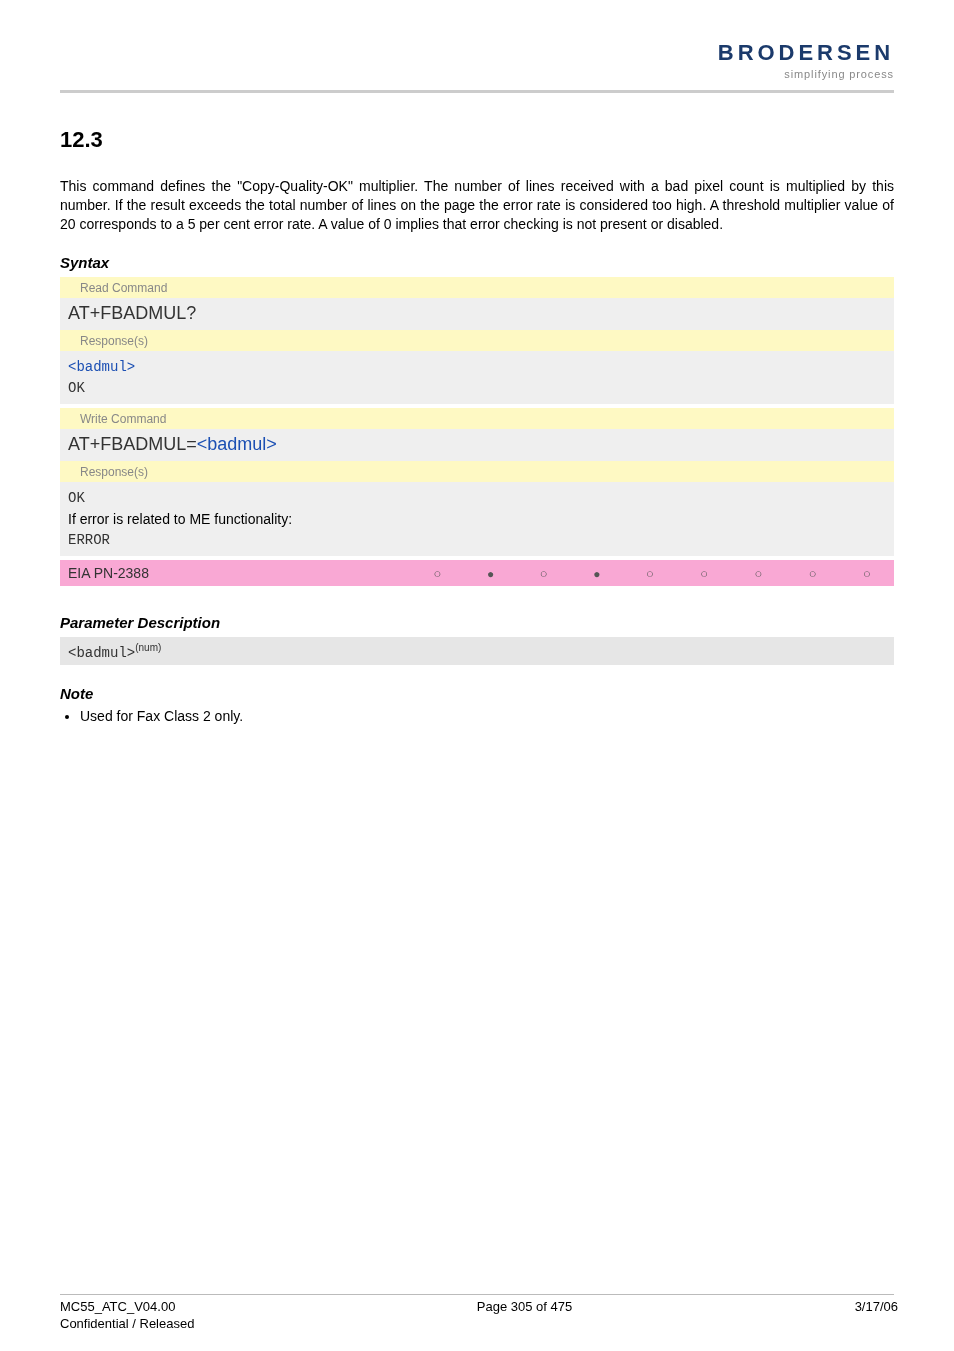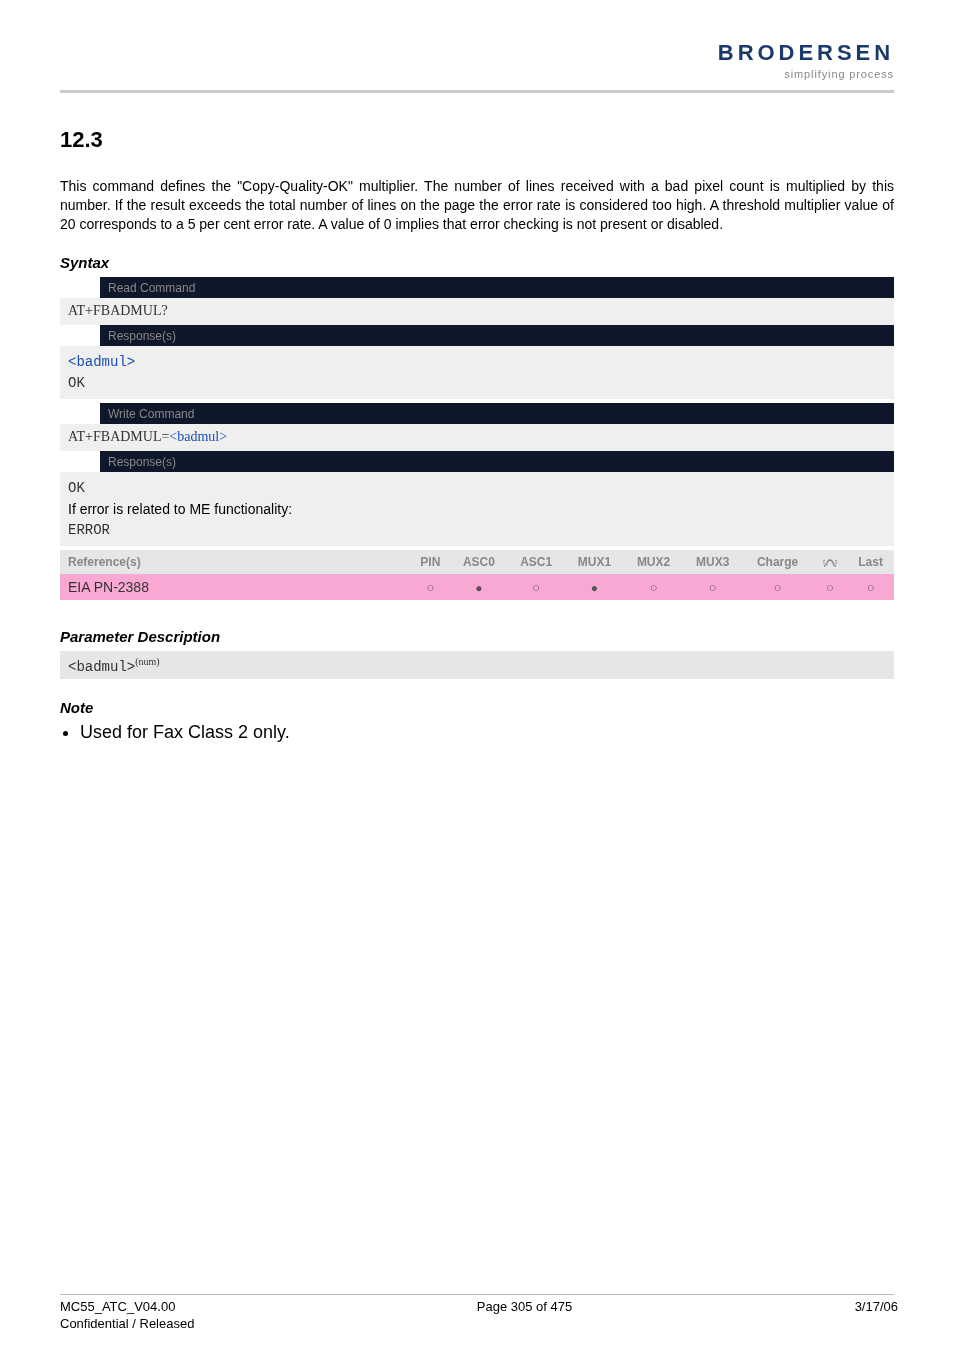--- a/index.html
+++ b/index.html
@@ -85,30 +85,29 @@
     font-size: 15px;
     font-weight: bold;
     font-style: italic;
     margin-top: 20px;
     margin-bottom: 6px;
   }
   .syntax-block {
     font-size: 13px;
   }
   .label-row {
-    background: #0f172a;
+    background: #fef9c3;
     color: #888;
     font-size: 12px;
-    padding: 4px 8px 3px 8px;
-    margin-left: 40px;
+    padding: 4px 8px 3px 20px;
   }
   .code-row {
     background: #efefef;
-    font-family: Liberation Serif, serif;
-    font-size: 14px;
+    font-family: Liberation Sans, sans-serif;
+    font-size: 18px;
     padding: 5px 8px 6px 8px;
     color: #333;
   }
   .code-row .param-link {
     color: #1b4fb3;
   }
   .resp-row {
     background: #efefef;
     font-size: 14px;
     padding: 5px 8px 6px 8px;
@@ -153,34 +152,34 @@
   .circle-filled { font-size: 12px; color:#555; }
   .ring-icon svg { vertical-align: middle; }
   .param-row {
     background: #e6e6e6;
     font-family: "Courier New", monospace;
     font-size: 14px;
     padding: 5px 8px 4px 8px;
     color:#333;
   }
   .param-row sup {
-    font-family: Liberation Serif, serif;
+    font-family: Liberation Sans, sans-serif;
     font-size: 10px;
   }
   .param-range {
     font-size: 14px;
     padding: 4px 8px 4px 4px;
   }
   .param-range sup {
     font-size: 10px;
   }
   .note-list {
     margin: 4px 0 0 2px;
     padding-left: 18px;
-    font-size: 18px;
+    font-size: 14px;
   }
   .note-list li {
     margin-top: 2px;
   }
   .footer-rule {
     border: none;
     border-top: 1px solid #bbb;
     margin: 0;
     position: absolute;
     left: 60px;
@@ -245,42 +244,20 @@
     <div class="resp-row">
       <span class="mono">OK</span><br>
       <span>If error is related to ME functionality:</span><br>
       <span class="mono">ERROR</span>
     </div>
 
     <div class="block-gap"></div>
 
     <table class="ref-table">
       <tbody>
-          <tr class="ref-head-row">
-        <th class="ref-label">Reference(s)</th>
-        <th>PIN</th>
-        <th>ASC0</th>
-        <th>ASC1</th>
-        <th>MUX1</th>
-        <th>MUX2</th>
-        <th>MUX3</th>
-        <th>Charge</th>
-        <th>
-          <span class="ring-icon" title="ring-icon">
-            <svg width="16" height="12" viewBox="0 0 16 12">
-              <path d="M2 9 Q4 9 5 6 Q6 3 8 3 Q10 3 11 6 Q12 9 14 9" stroke="#888" stroke-width="1.3" fill="none"></path>
-              <line x1="1" y1="4" x2="3" y2="3" stroke="#888" stroke-width="1"></line>
-              <line x1="1" y1="6" x2="3" y2="6" stroke="#888" stroke-width="1"></line>
-              <line x1="15" y1="4" x2="13" y2="3" stroke="#888" stroke-width="1"></line>
-              <line x1="15" y1="6" x2="13" y2="6" stroke="#888" stroke-width="1"></line>
-            </svg>
-          </span>
-        </th>
-        <th>Last</th>
-      </tr>
       <tr class="ref-body-row">
         <td class="ref-label">EIA PN-2388</td>
         <td><span class="circle-open">○</span></td>
         <td><span class="circle-filled">●</span></td>
         <td><span class="circle-open">○</span></td>
         <td><span class="circle-filled">●</span></td>
         <td><span class="circle-open">○</span></td>
         <td><span class="circle-open">○</span></td>
         <td><span class="circle-open">○</span></td>
         <td><span class="circle-open">○</span></td>

